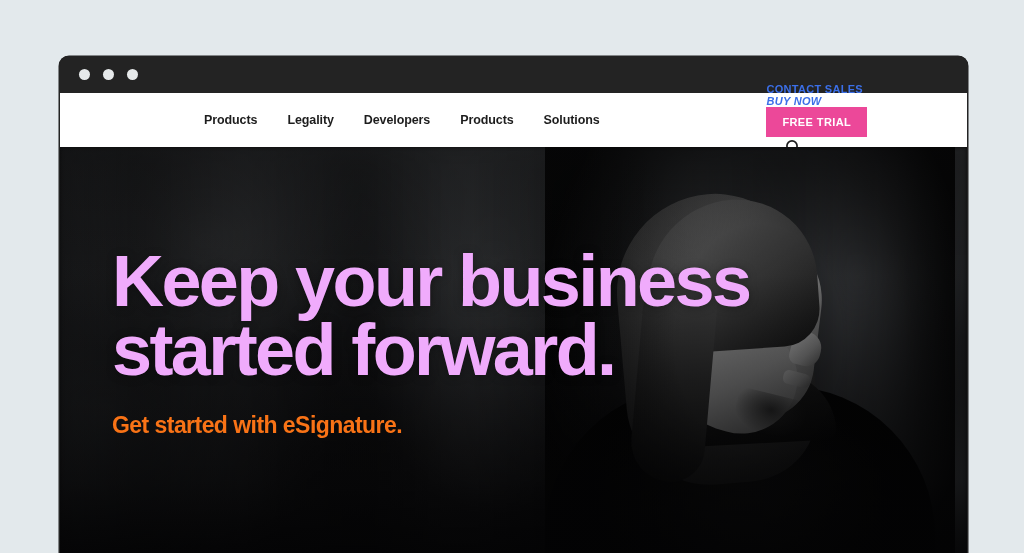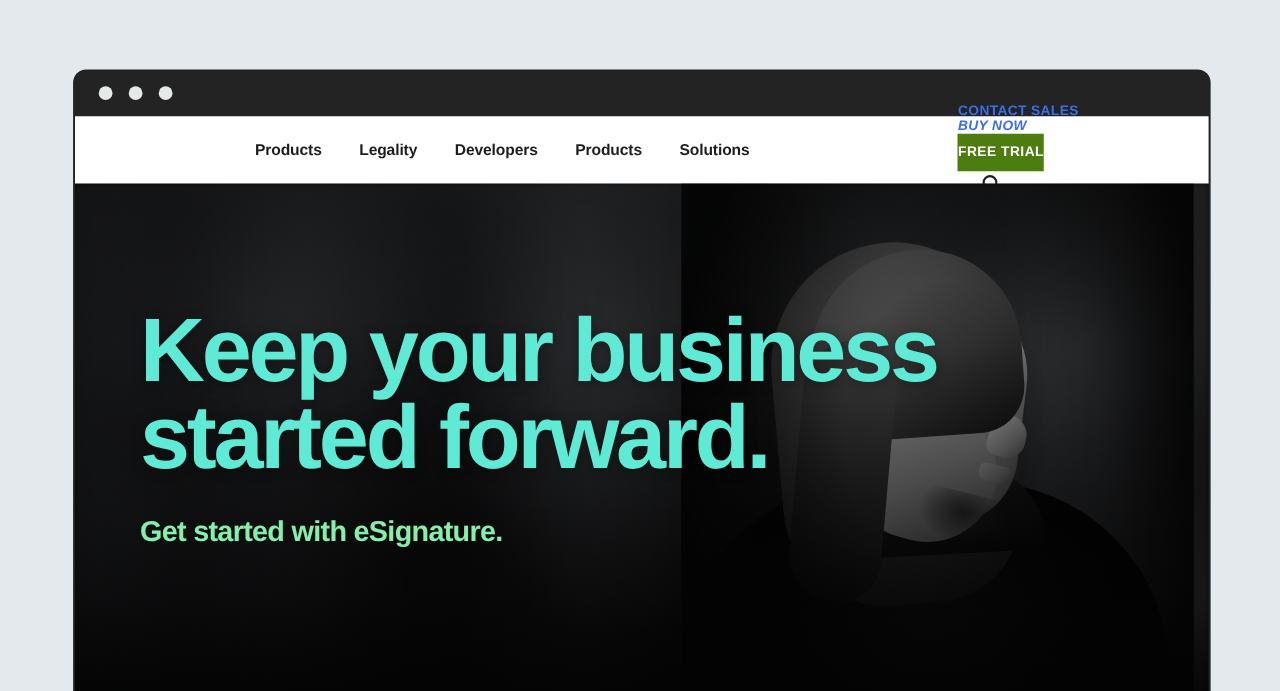--- a/index.html
+++ b/index.html
@@ -99,27 +99,27 @@
     font-weight: bold;
     color: #3b6fe8;
     letter-spacing: 0.3px;
     white-space: nowrap;
     cursor: pointer;
   }
   .nav-cta.contact { margin-right: 56px; }
   .nav-cta.buy { margin-right: 42px; font-style: italic; }
 
   .free-trial-btn {
-    background: #4d7c0f;
+    background: #ec4899;
     color: #ffffff;
     font-size: 11px;
     font-weight: bold;
     letter-spacing: 0.4px;
     border: none;
-    padding: 9px 0;
+    padding: 9px 16px;
     cursor: pointer;
     font-family: "Liberation Sans", sans-serif;
     white-space: nowrap;
   }
 
   .search-btn {
     margin-left: 17px;
     width: 20px;
     height: 20px;
     display: flex;
@@ -349,31 +349,31 @@
   }
 
   
   .hero-copy {
     position: absolute;
     left: 52px;
     top: 100px;
     z-index: 5;
   }
   .hero-title {
-    color: #5eead4;
+    color: #f0abfc;
     font-size: 72px;
     line-height: 0.96;
     font-weight: bold;
     letter-spacing: -2.6px;
     text-shadow: 0 1px 10px rgba(0,0,0,0.35);
   }
   .hero-title .line { display: block; white-space: nowrap; }
   .hero-sub {
     margin-top: 27px;
-    color: #86efac;
+    color: #f97316;
     font-size: 23px;
     font-weight: bold;
     letter-spacing: -0.55px;
     white-space: nowrap;
   }
 </style>
 </head>
 <body>
 
 <div class="browser-window">

